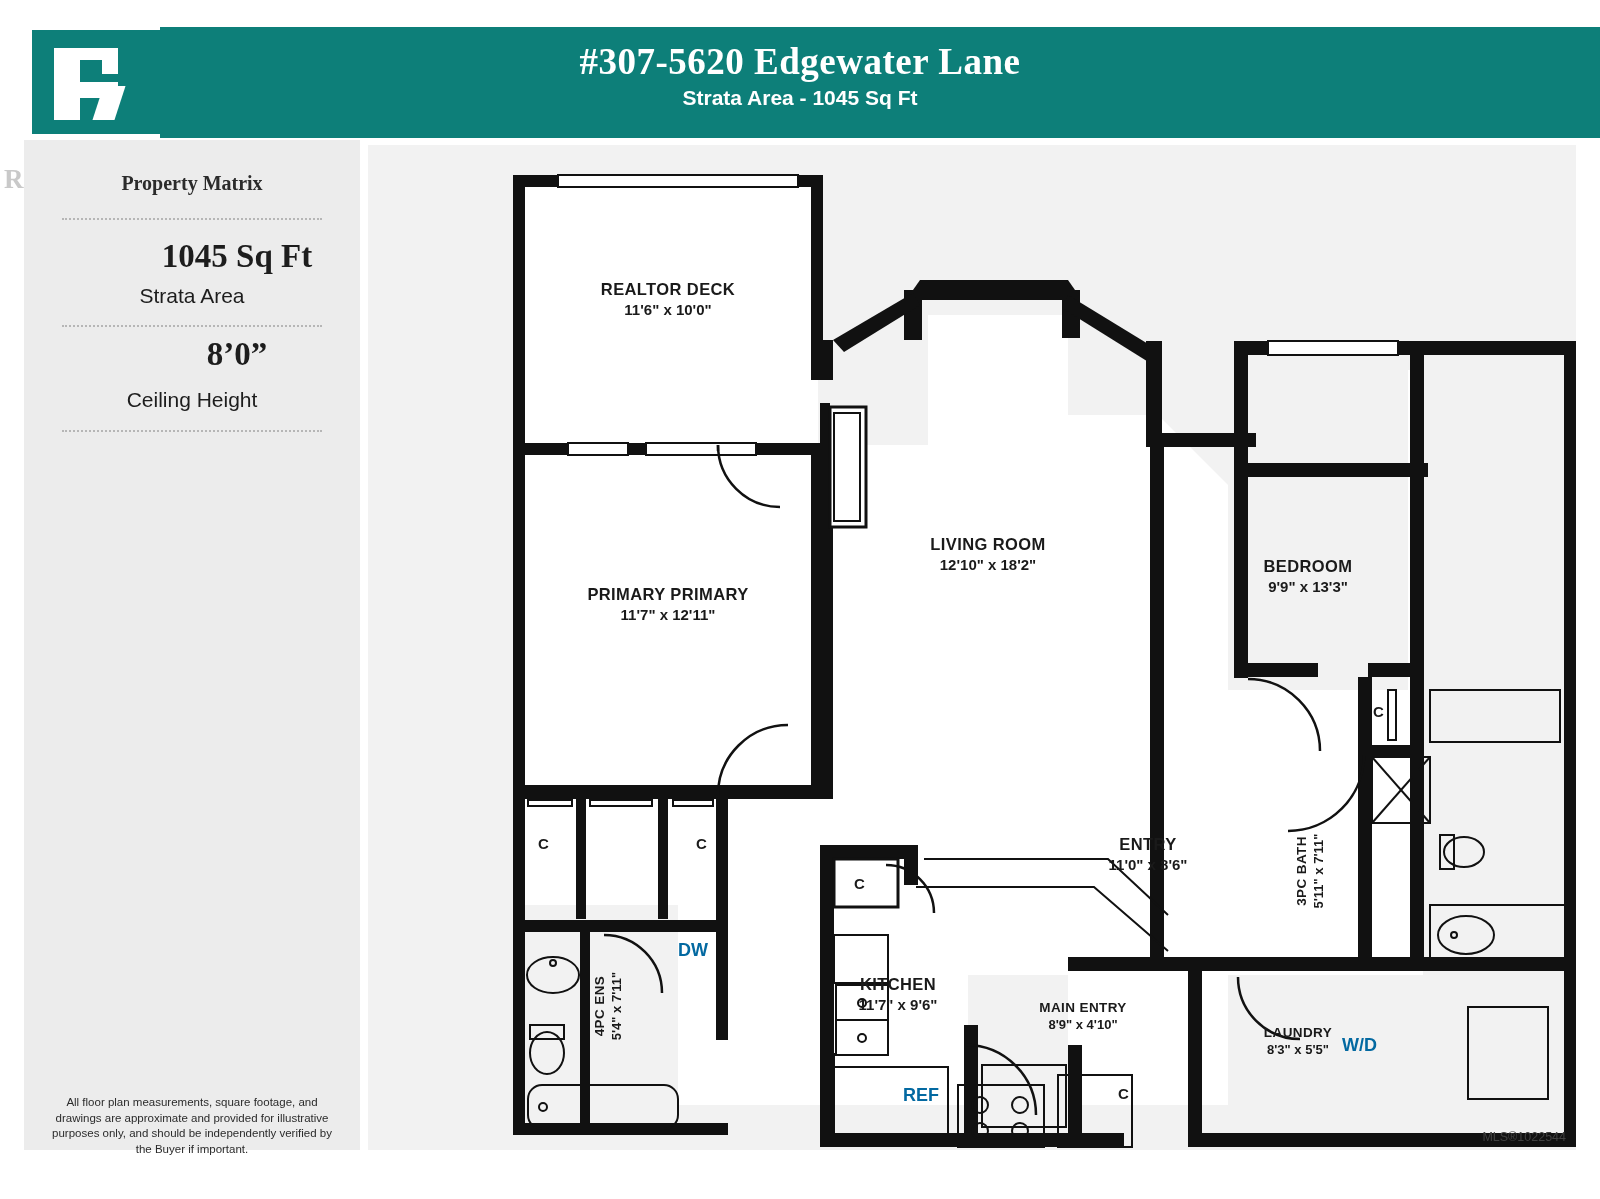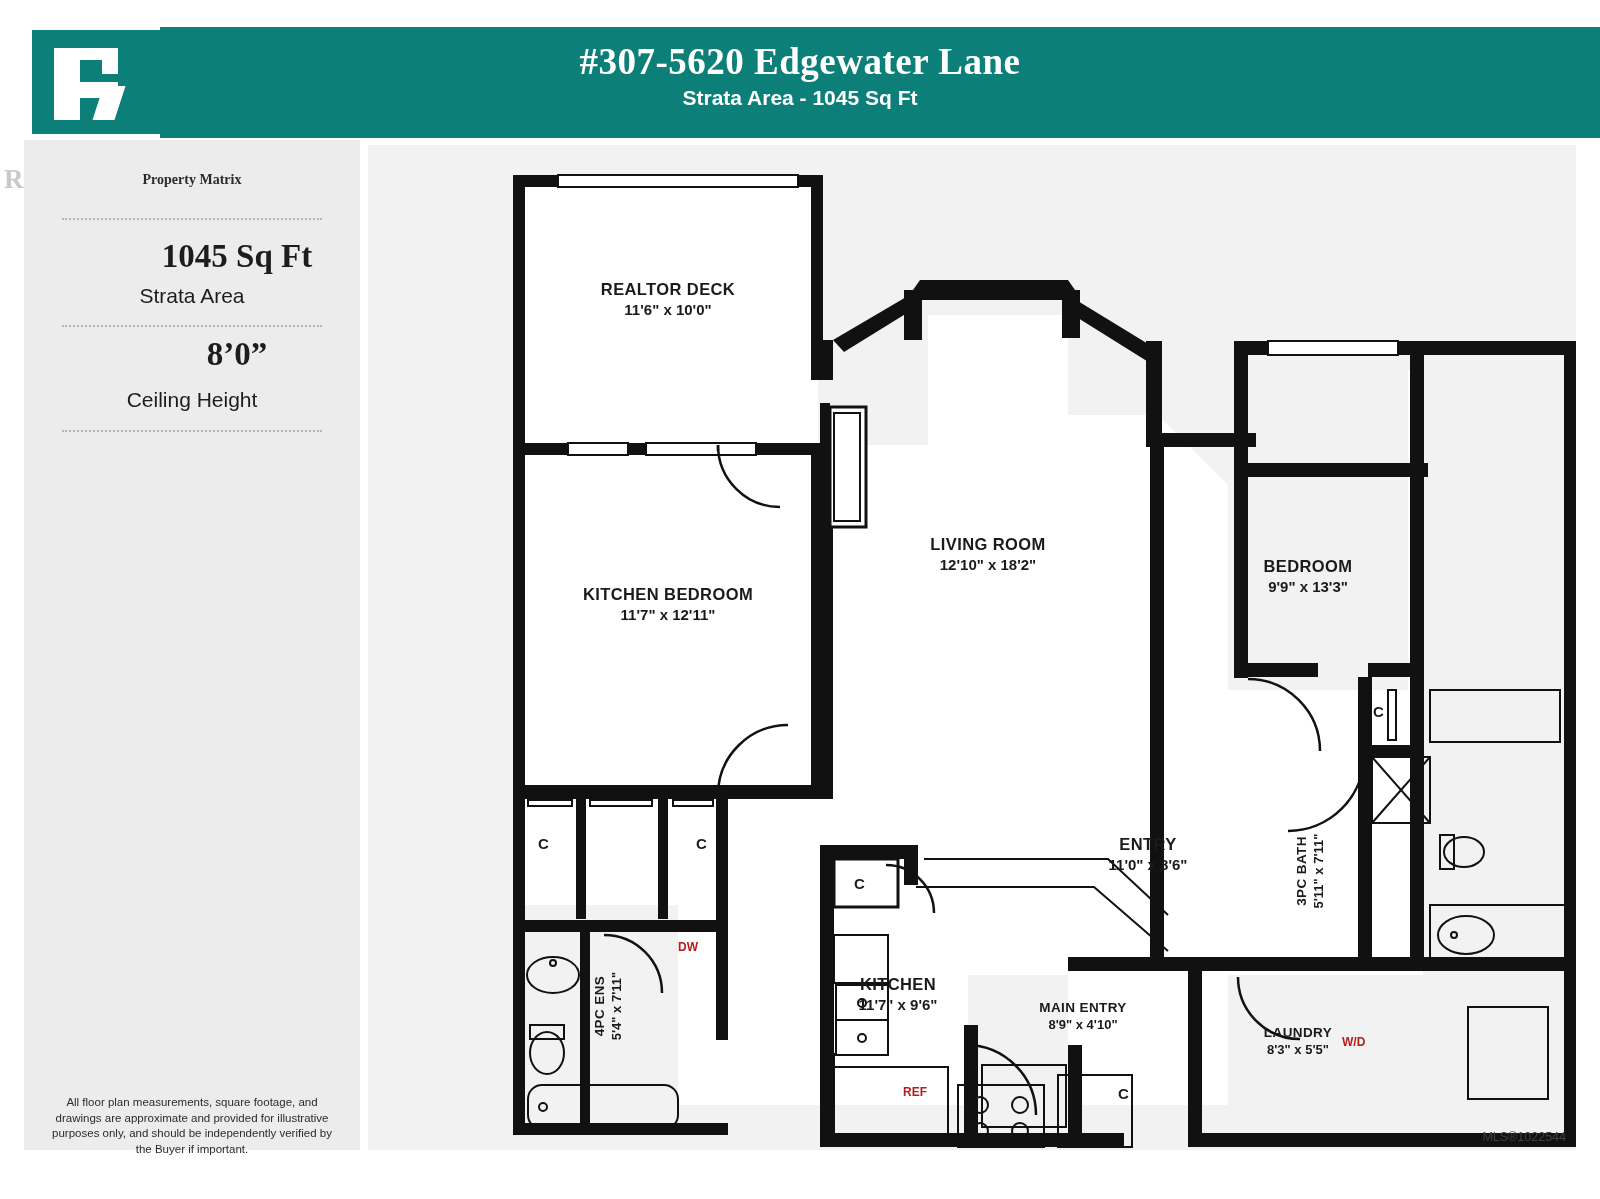--- a/index.html
+++ b/index.html
@@ -46,21 +46,21 @@
     letter-spacing:.5px;
   }
   #realtor-word sup{font-size:12px;}
   
   #sidebar{
     position:absolute;left:24px;top:140px;width:336px;height:1010px;
     background:#ececec;
   }
   .side-brand{
     position:absolute;left:0;top:32px;width:336px;text-align:center;
-    font-family:"Liberation Serif", serif;font-weight:bold;font-size:14px;color:#2b2b2b;
+    font-family:"Liberation Serif", serif;font-weight:bold;font-size:20px;color:#2b2b2b;
   }
   .dots{
     position:absolute;left:38px;width:260px;height:0;
     border-top:2px dotted #b6b6b6;
   }
   .stat-value{
     position:absolute;left:0;width:336px;text-align:center;
     font-family:"Liberation Serif", serif;font-weight:bold;font-size:33px;color:#1d1d1d;margin-left:45px;
   }
   .stat-label{
@@ -85,21 +85,21 @@
   }
   .lbl .n{display:block;font-size:16.5px;font-weight:bold;letter-spacing:.4px;}
   .lbl .d{display:block;font-size:15px;font-weight:bold;margin-top:2px;}
   .lbl.small .n{font-size:13.5px;}
   .lbl.small .d{font-size:13px;}
   .vert{transform:rotate(-90deg);transform-origin:center center;}
   .closet{
     position:absolute;font-size:15px;font-weight:bold;color:#1a1a1a;
   }
   .appl{
-    position:absolute;font-size:12px;font-weight:bold;color:#b91c1c;
+    position:absolute;font-size:18px;font-weight:bold;color:#0369a1;
   }
 </style>
 </head>
 <body>
 
 <div id="header">
   <div id="header-band"></div>
 
   <div id="logo">
     <div class="sq"></div>
@@ -288,21 +288,21 @@
     </g>
   </svg>
 
   
   <div class="lbl" style="left:160px;top:135px;width:280px;">
     <span class="n">REALTOR DECK</span>
     <span class="d">11'6" x 10'0"</span>
   </div>
 
   <div class="lbl" style="left:150px;top:440px;width:300px;">
-    <span class="n">KITCHEN BEDROOM</span>
+    <span class="n">PRIMARY PRIMARY</span>
     <span class="d">11'7" x 12'11"</span>
   </div>
 
   <div class="lbl" style="left:480px;top:390px;width:280px;">
     <span class="n">LIVING ROOM</span>
     <span class="d">12'10" x 18'2"</span>
   </div>
 
   <div class="lbl" style="left:810px;top:412px;width:260px;">
     <span class="n">BEDROOM</span>

